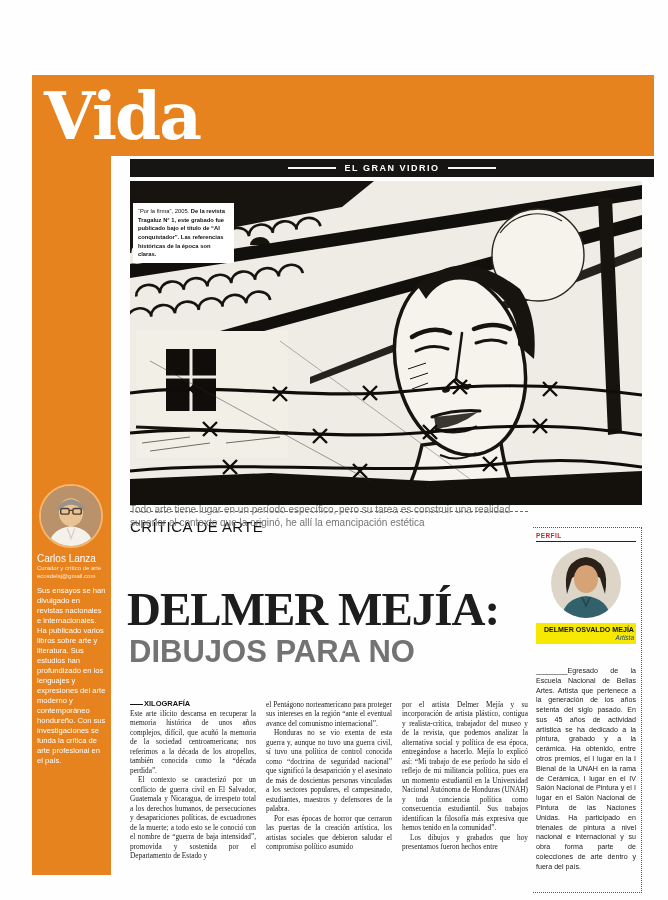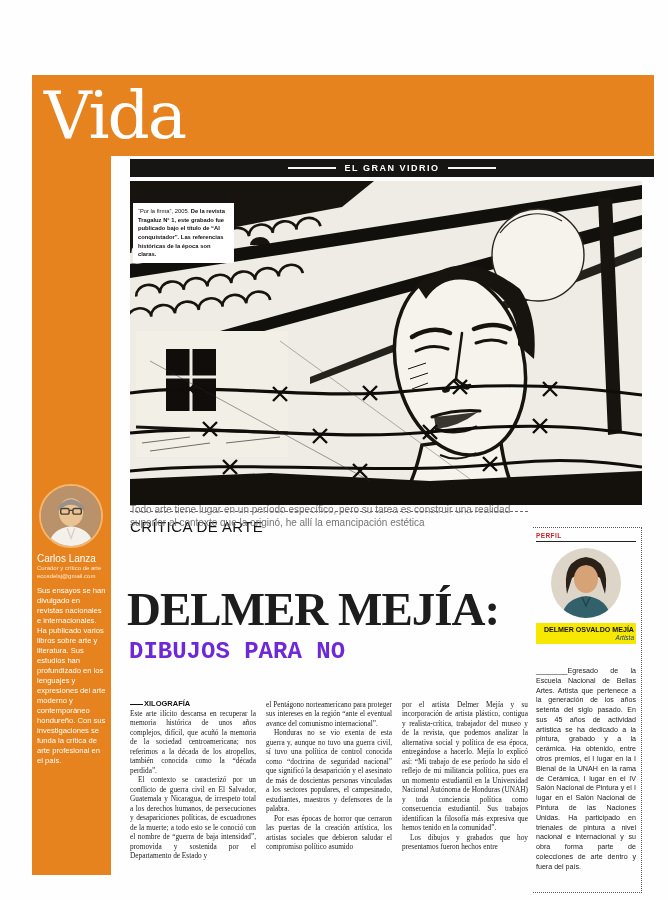--- a/index.html
+++ b/index.html
@@ -4,21 +4,21 @@
 <style>
   html,body{margin:0;padding:0;background:#ffffff;}
   #page{position:relative;width:668px;height:900px;background:#fefefe;overflow:hidden;
         font-family:"Liberation Sans",sans-serif;}
   .abs{position:absolute;}
 
   
   #orange-top{left:111px;top:75px;width:543px;height:81px;background:#e7831e;}
   #orange-rail{left:32px;top:75px;width:79px;height:800px;background:#e7831e;}
   #vida-title{left:44px;top:74px;height:84px;line-height:84px;color:#ffffff;
-      font-family:"DejaVu Serif",serif;font-weight:normal;font-size:66px;letter-spacing:-2px;}
+      font-family:"DejaVu Serif",serif;font-weight:bold;font-size:66px;letter-spacing:-2px;}
 
   
   #strap-bar{left:130px;top:159px;width:524px;height:18px;background:#171513;
       display:flex;align-items:center;justify-content:center;gap:9px;}
   #strap-bar .rule{width:48px;height:2px;background:#f5f5f5;}
   #strap-text{color:#ffffff;font-size:9px;font-weight:bold;letter-spacing:1.5px;}
 
   
   #hero{left:130px;top:181px;width:512px;height:324px;background:#efece5;}
   #hero svg{display:block;width:100%;height:100%;}
@@ -33,22 +33,22 @@
   #author-role{left:37px;top:564px;width:70px;color:#ffe9d2;font-size:6px;line-height:1.35;}
   #author-bio{left:37px;top:586px;width:69px;color:#ffffff;font-weight:normal;
       font-size:7.6px;line-height:1.32;}
 
   
   #rule-dashed{left:130px;top:511px;width:398px;border-top:1px dashed #666;}
   #kicker{left:130px;top:518px;font-size:15px;font-weight:normal;letter-spacing:.4px;color:#121212;}
   #standfirst{left:130px;top:504px;width:398px;font-size:10px;line-height:1.27;color:#737373;}
   #headline{left:127px;top:582px;width:520px;font-family:"Liberation Serif",serif;
       font-weight:bold;font-size:47px;letter-spacing:-1px;color:#1d1d1d;}
-  #subhead{left:129px;top:638px;width:410px;font-family:Liberation Mono, monospace;
-      font-weight:bold;font-size:24px;line-height:27px;color:#6d28d9;}
+  #subhead{left:129px;top:638px;width:410px;font-family:Liberation Sans, sans-serif;
+      font-weight:bold;font-size:31px;line-height:27px;color:#737373;}
 
   
   #lead-label{left:130px;top:699px;font-size:7.5px;font-weight:bold;color:#121212;}
   #lead-label::before{content:"";display:inline-block;width:13px;height:1px;background:#121212;
       vertical-align:middle;margin-right:1px;}
   .bodycol{width:126px;font-family:"Liberation Serif",serif;font-size:7.3px;line-height:1.3;
       color:#1a1a1a;text-align:justify;}
   .bodycol p{margin:0 0 0 0;}
   .bodycol p + p{text-indent:8px;}
   #col1{left:130px;top:709px;height:182px;}

